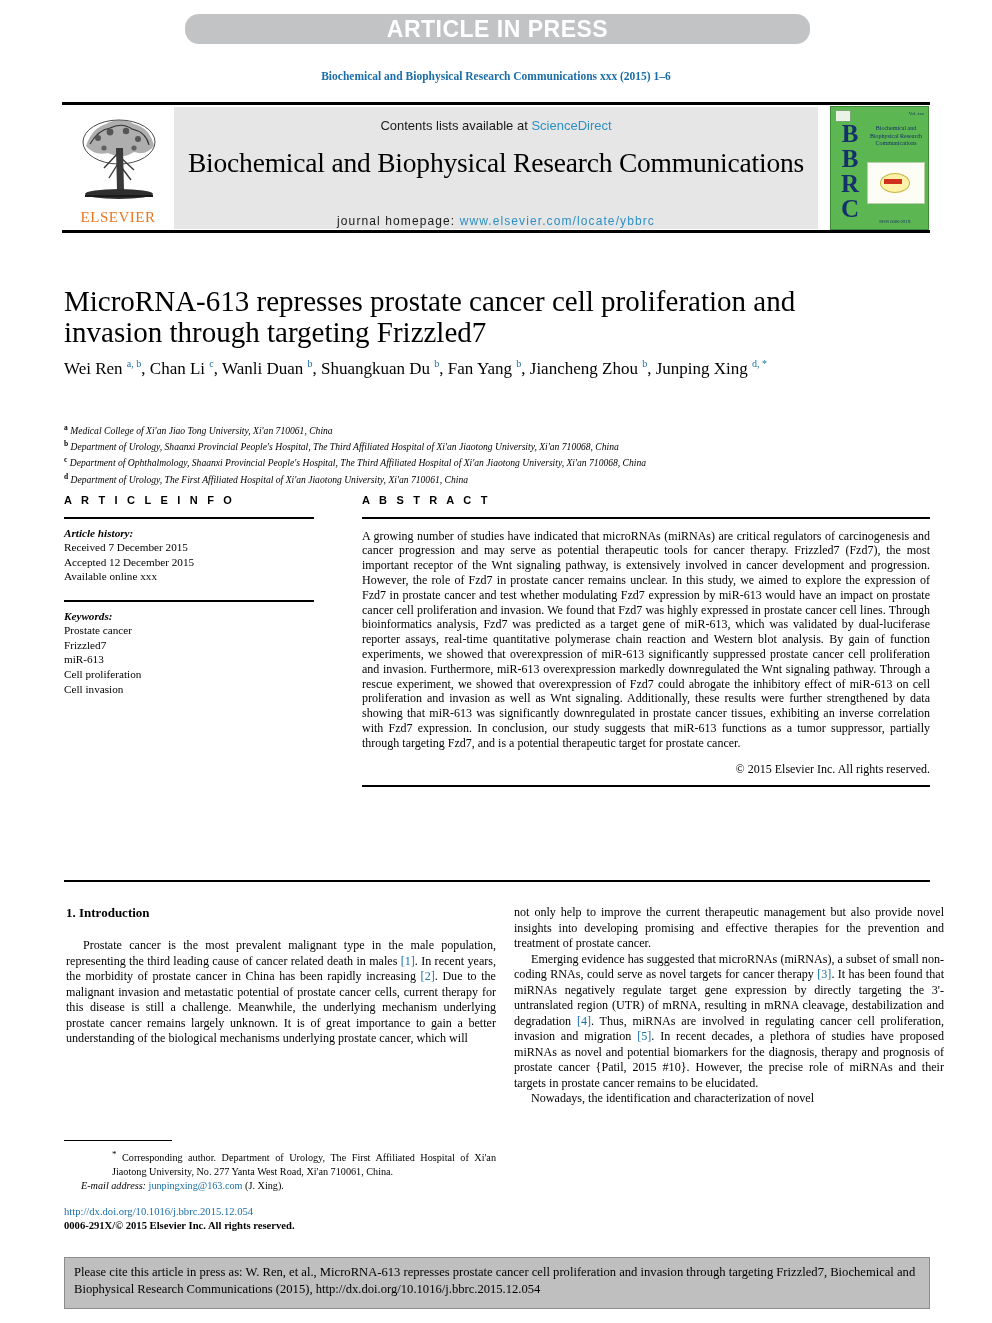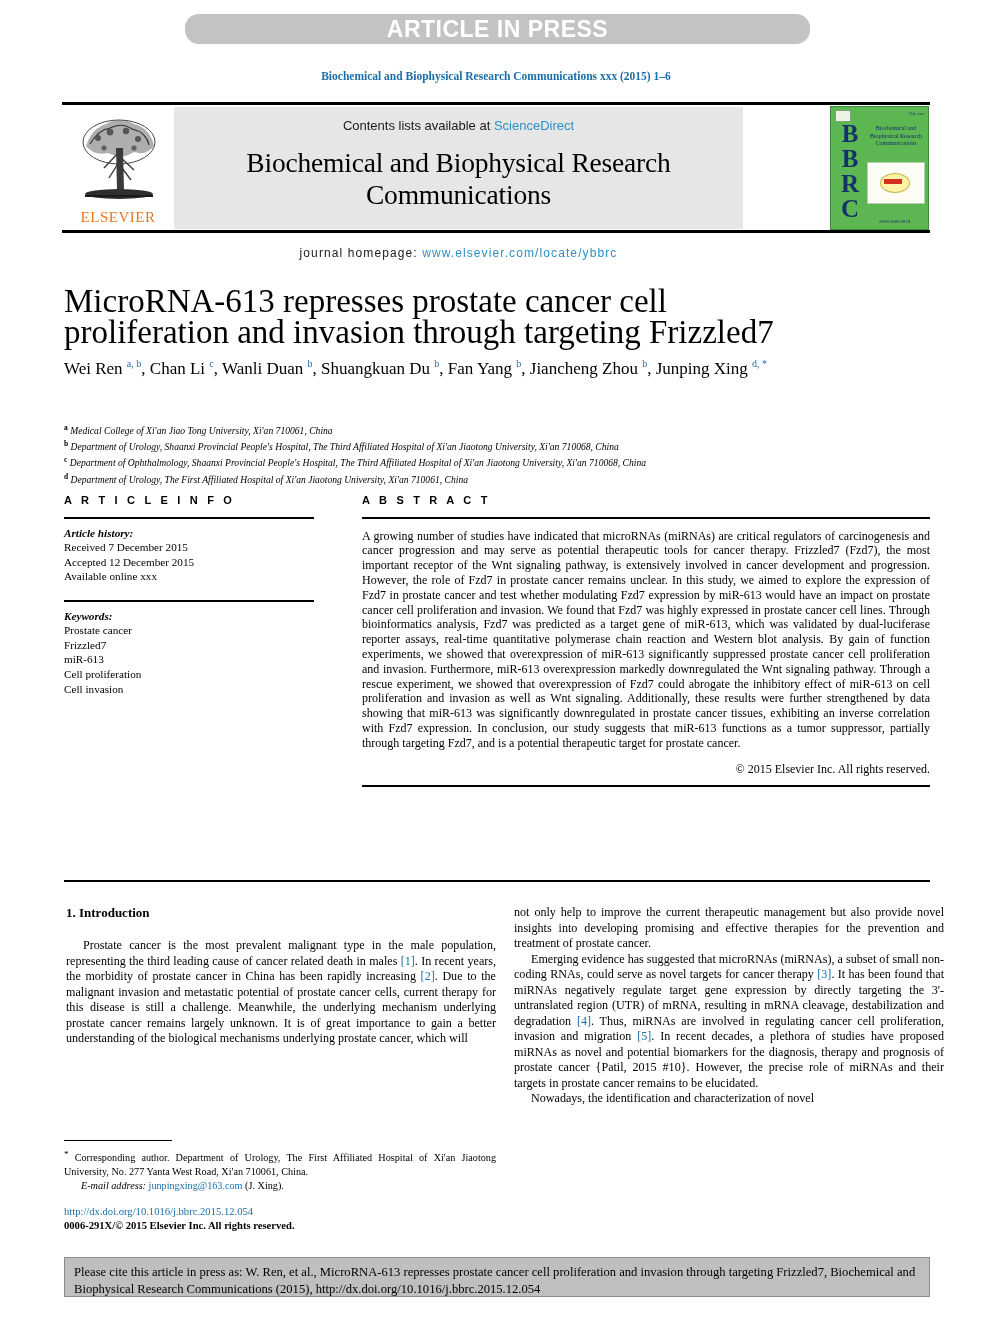--- a/index.html
+++ b/index.html
@@ -66,21 +66,21 @@
     position: absolute;
     left: 0; top: 128px;
     width: 868px;
     height: 3px;
     background: #000;
   }
   .masthead-band {
     position: absolute;
     left: 112px;
     top: 5px;
-    width: 569px;
+    width: 644px;
     height: 122px;
     background: #e6e6e6;
     text-align: center;
   }
   .sd-line {
     margin-top: 11px;
     font-family: "Liberation Sans", sans-serif;
     font-size: 13px;
     color: #1a1a1a;
   }
@@ -194,21 +194,21 @@
     font-size:4.5px; font-family:"Liberation Serif", serif;
   }
 
   
   .paper-title {
     position: absolute;
     left: 64px;
     top: 286px;
     width: 740px;
     font-family: "Liberation Serif", serif;
-    font-size: 33px;
+    font-size: 29px;
     line-height: 31px;
     color: #000;
   }
   .authors {
     position: absolute;
     left: 64px;
     top: 352px;
     width: 860px;
     font-family: "Liberation Serif", serif;
     font-size: 17px;
@@ -339,20 +339,21 @@
     width: 108px;
     height: 1px;
     background: #000;
     margin-bottom: 7px;
   }
   .footnote .fn-text {
     font-family: "Liberation Serif", serif;
     font-size: 10.2px;
     line-height: 13.2px;
     text-align: justify;
+    margin-left: 48px;
   }
   .footnote .fn-text .star { font-size: 9px; vertical-align: super; }
   .fn-email {
     font-family: "Liberation Serif", serif;
     font-size: 10.2px;
     line-height: 13.4px;
     text-indent: 17px;
     margin-top: 1px;
   }
   .fn-email .lbl { font-style: italic; }
@@ -369,21 +370,21 @@
   }
   .doi-block .doi-link { color: #1a6ea8; }
   .doi-block .issn { font-weight: bold; }
 
   
   .cite-box {
     position: absolute;
     left: 64px;
     top: 1257px;
     width: 866px;
-    height: 40px;
+    height: 52px;
     background: #bfbfbf;
     border: 1px solid #8c8c8c;
     box-sizing: border-box;
   }
   .cite-inner {
     position: absolute;
     left: 6px; top: 5px; right: 6px; bottom: 5px;
     background: #bfbfbf;
     font-family: "Liberation Serif", serif;
     font-size: 12.6px;

